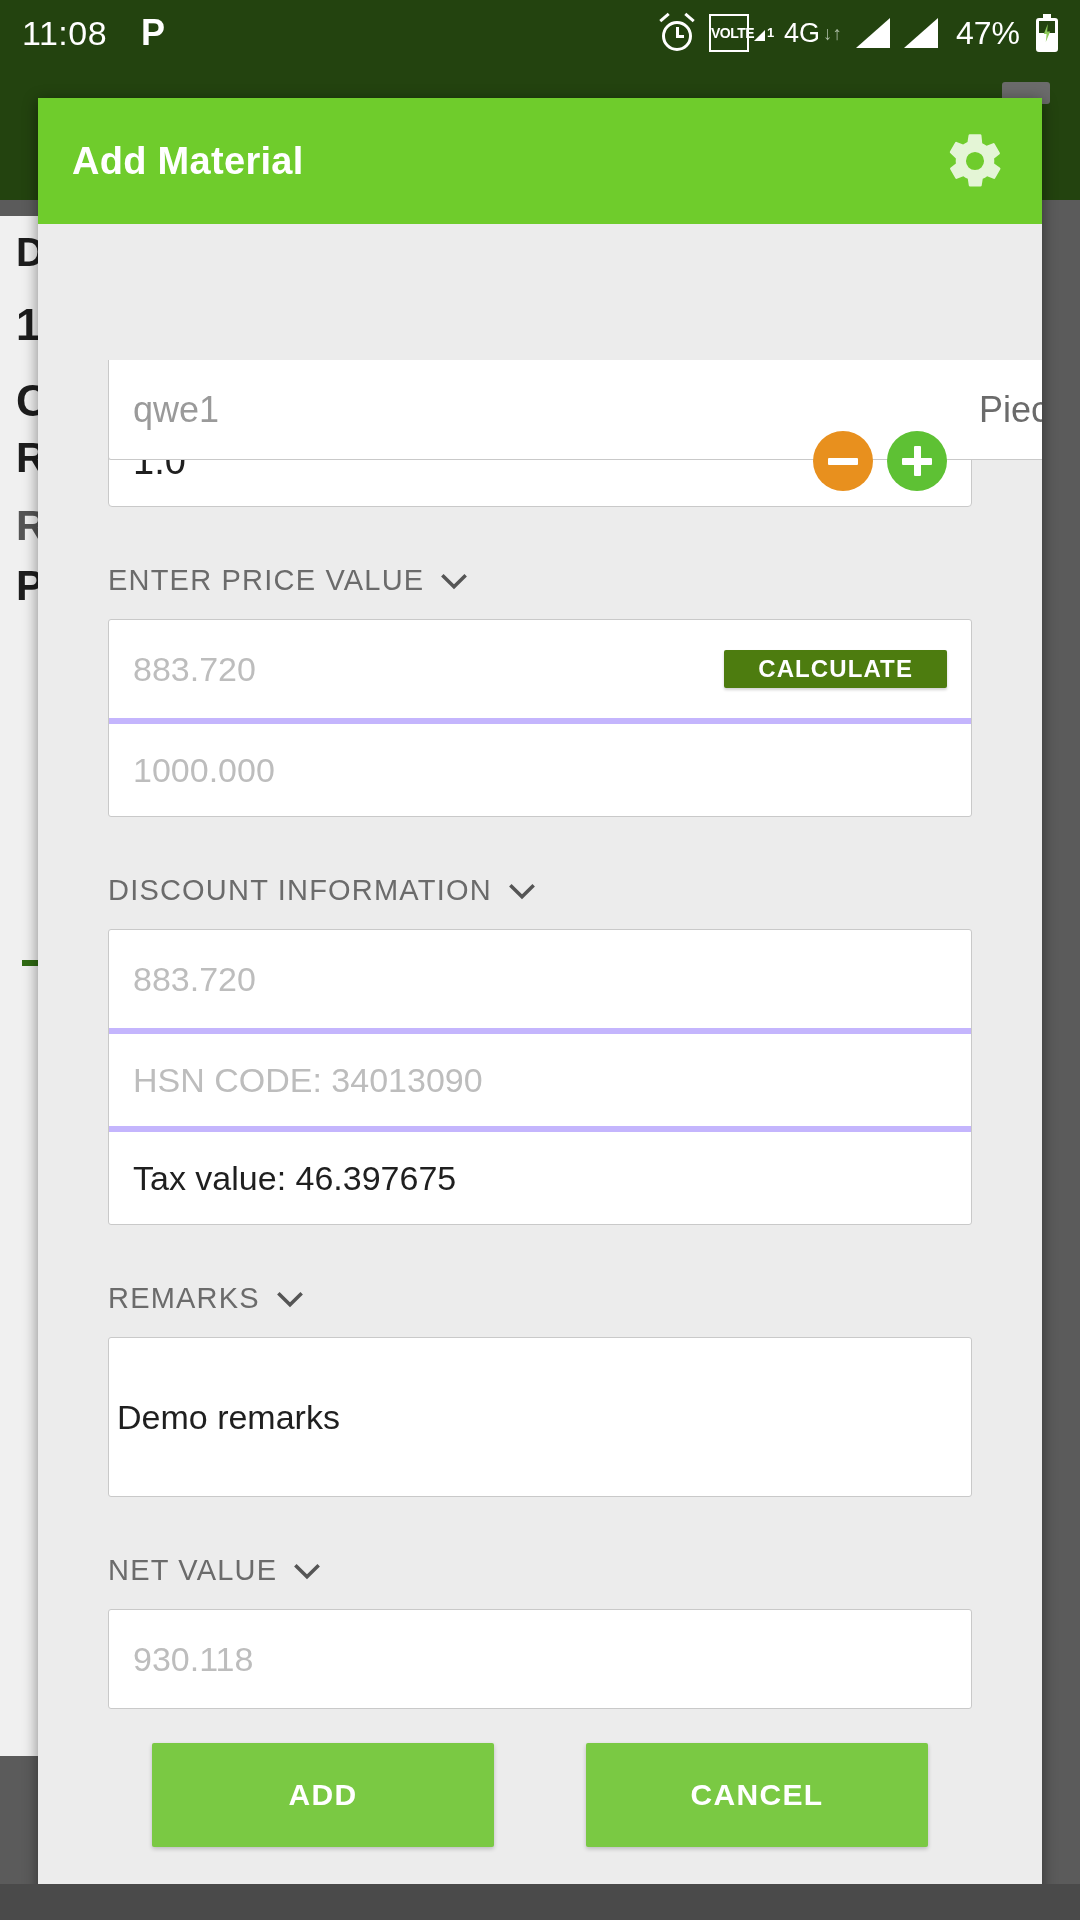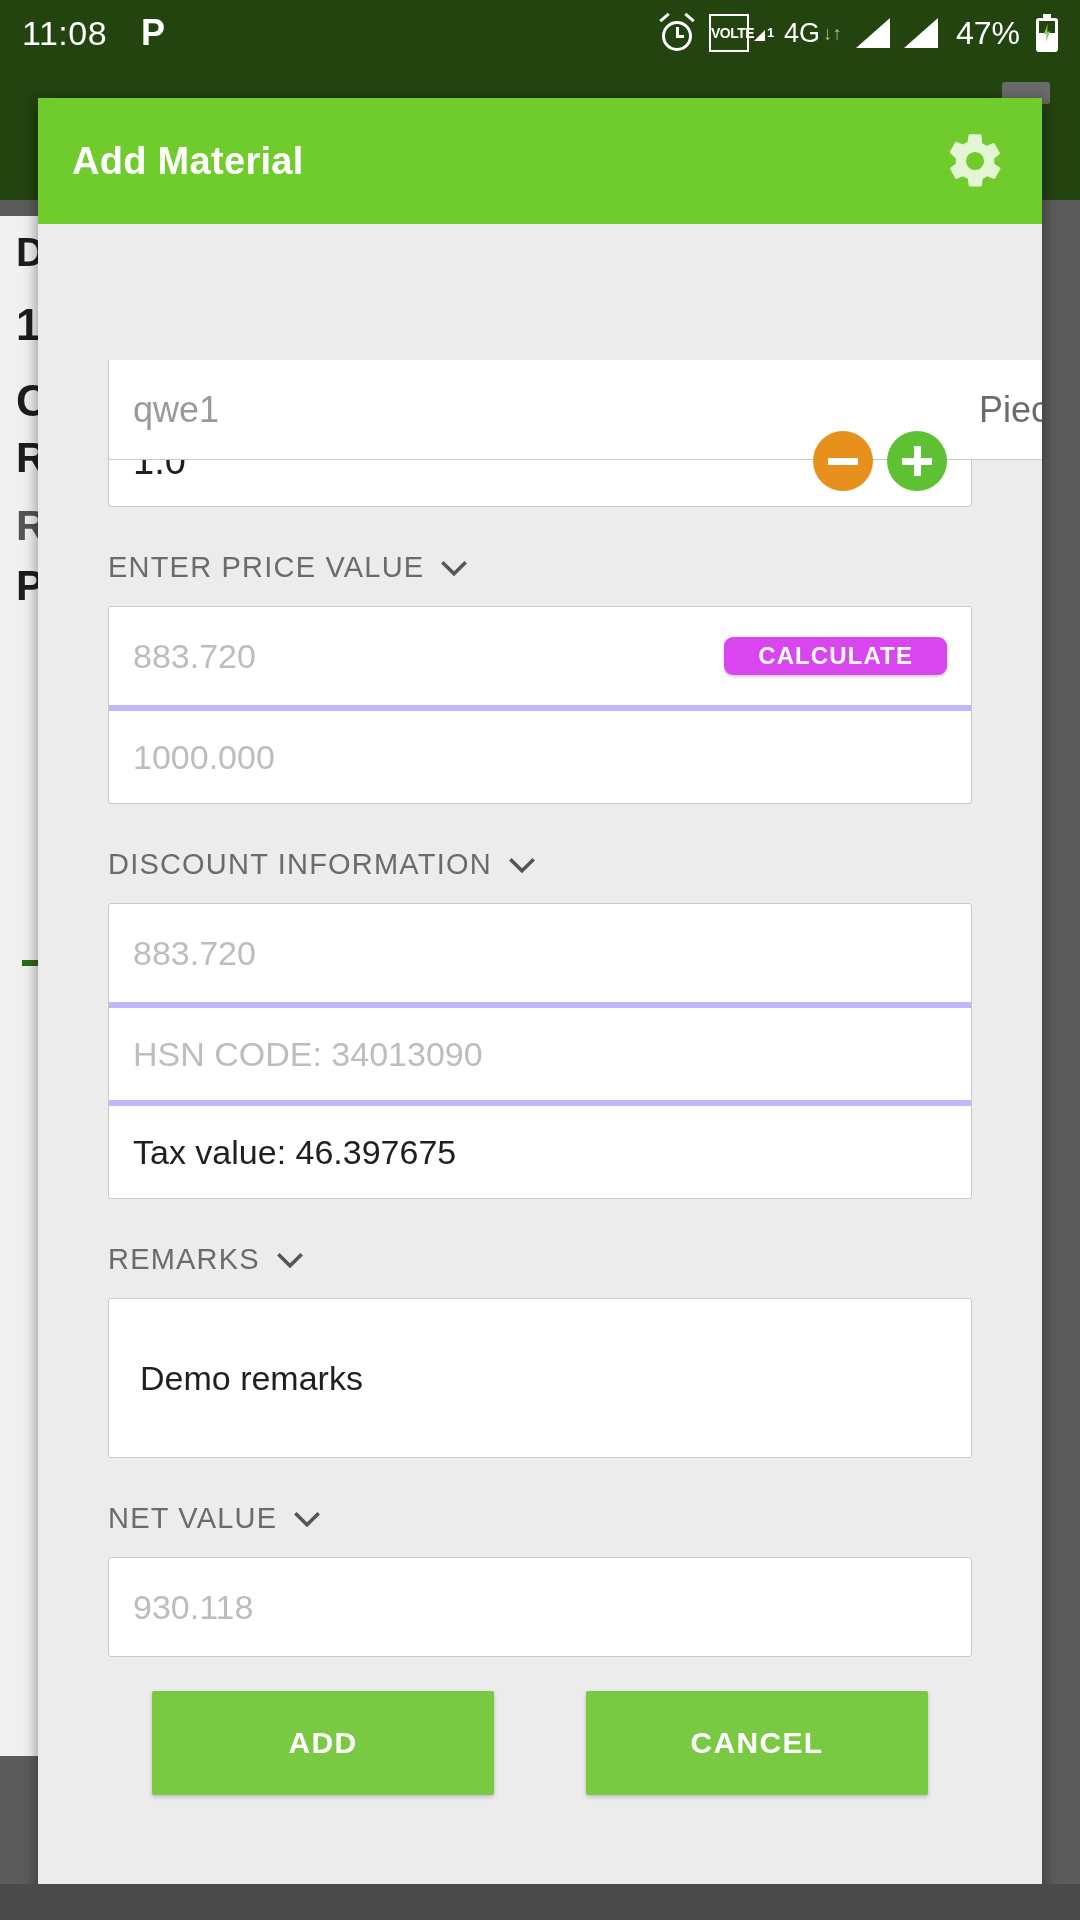--- a/index.html
+++ b/index.html
@@ -118,40 +118,40 @@
     width:60px; height:60px; border-radius:50%;
     display:flex; align-items:center; justify-content:center; position:relative;
   }
   .circ.minus { background:#e8901e; }
   .circ.plus  { background:#5ec134; }
   .circ .h { position:absolute; width:30px; height:7px; background:#fff; border-radius:1px; }
   .circ .v { position:absolute; width:7px;  height:30px; background:#fff; border-radius:1px; }
 
   .calc-btn {
     position:absolute; right:24px; top:50%; transform:translateY(-50%);
-    background:#d946ef; color:#fff; font-size:24px; font-weight:bold;
-    letter-spacing:1.1px; padding:5px 34px; border:none; border-radius:9px;
+    background:#4d7c0f; color:#fff; font-size:24px; font-weight:bold;
+    letter-spacing:1.1px; padding:5px 34px; border:none; border-radius:2px;
     box-shadow:0 2px 3px rgba(0,0,0,.18);
   }
 
   .remarks-box {
     background:#fff; border:1px solid #c9c9c9; border-radius:3px;
-    height:160px; display:flex; align-items:center; padding:0 31px;
+    height:160px; display:flex; align-items:center; padding:0 8px;
     font-size:34px; color:#1f1f1f;
   }
 
   .actions { display:flex; gap:92px; padding:0 44px; margin-top:34px; }
   .act-btn {
     flex:1; background:#7ac943; color:#fff; border:none;
     font-size:30px; font-weight:bold; letter-spacing:1.3px;
     height:104px; border-radius:2px; box-shadow:0 2px 4px rgba(0,0,0,.2);
   }
 
   .mt-sm { margin-top:22px; }
-  .mt-md { margin-top:44px; }
+  .mt-md { margin-top:57px; }
 
   .navbar { position:absolute; left:0; bottom:0; width:1080px; height:36px; background:#4a4a4a; }
 </style>
 </head>
 <body>
 
 <div id="root">
 
   <div class="bg-top"></div>
   <div class="bg-body"></div>

